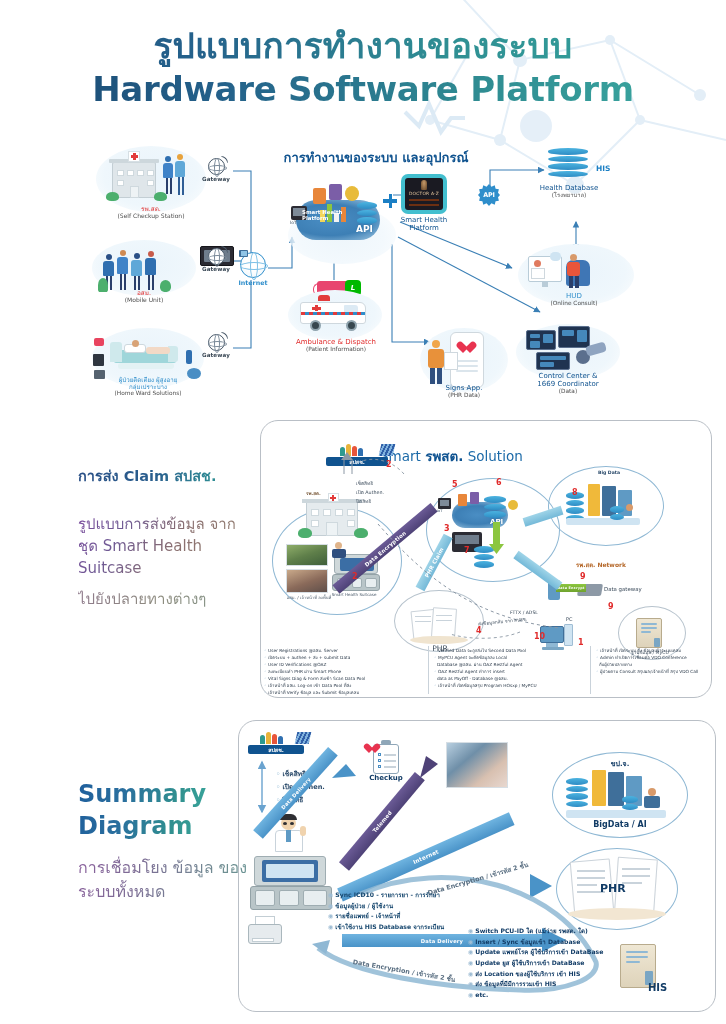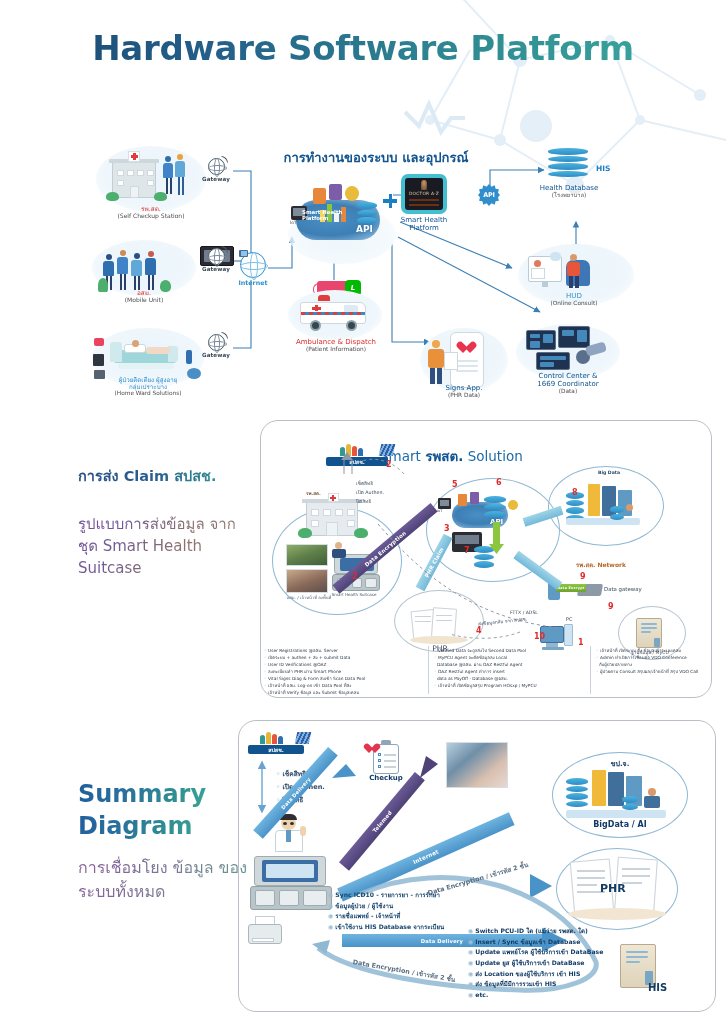--- a/index.html
+++ b/index.html
@@ -296,20 +296,21 @@
       <circle cx="430" cy="120" r="5"></circle>
     <circle cx="700" cy="95" r="6"></circle>
   </g>
   <path d="M405 112 l14 14 10 -22 12 28 10 -14 14 0" stroke="#dceaf5" stroke-width="4" fill="none"></path>
   <circle cx="536" cy="126" r="16" fill="#dceaf5" opacity="0.75"></circle>
 </svg>
 
 <div id="page">
 
   <div id="header">
+    <div class="title-th">รูปแบบการทำงานของระบบ</div>
     <div class="title-en">Hardware Software Platform</div>
   </div>
 
   <div id="sec1">
 
     <div id="sec1-heading">การทำงานของระบบ และอุปกรณ์</div>
 
     <svg class="svg-layer" viewBox="0 0 726 272" width="726" height="272">
       <defs>
         <marker id="ah" markerWidth="7" markerHeight="7" refX="5.5" refY="3" orient="auto">
@@ -605,20 +606,21 @@
       <div class="grey" style="font-size:5.8px;">(Patient Information)</div>
     </div>
   </div>
 
   <div id="sec2">
 
     <div class="card" style="left:260px; top:6px; width:452px; height:278px;"></div>
 
     <div id="sec2-head" class="side-head">การส่ง Claim สปสช.</div>
     <div id="sec2-sub">รูปแบบการส่งข้อมูล จากชุด Smart Health Suitcase</div>
+    <div id="sec2-sub2">ไปยังปลายทางต่างๆ</div>
 
     <div class="sec-title" style="left:380px; top:14px;margin-top:17px;">
       <span>Smart </span><b>รพสต.</b><span> Solution</span>
     </div>
 
     <div class="oval" style="left:272px; top:93px; width:130px; height:108px;"></div>
     <div class="oval" style="left:426px; top:64px; width:134px; height:104px;"></div>
     <div class="oval" style="left:548px; top:52px; width:116px; height:80px;"></div>
     <div class="oval-grey" style="left:394px; top:176px; width:90px; height:62px;"></div>
     <div class="oval-grey" style="left:618px; top:192px; width:68px; height:54px;"></div>

